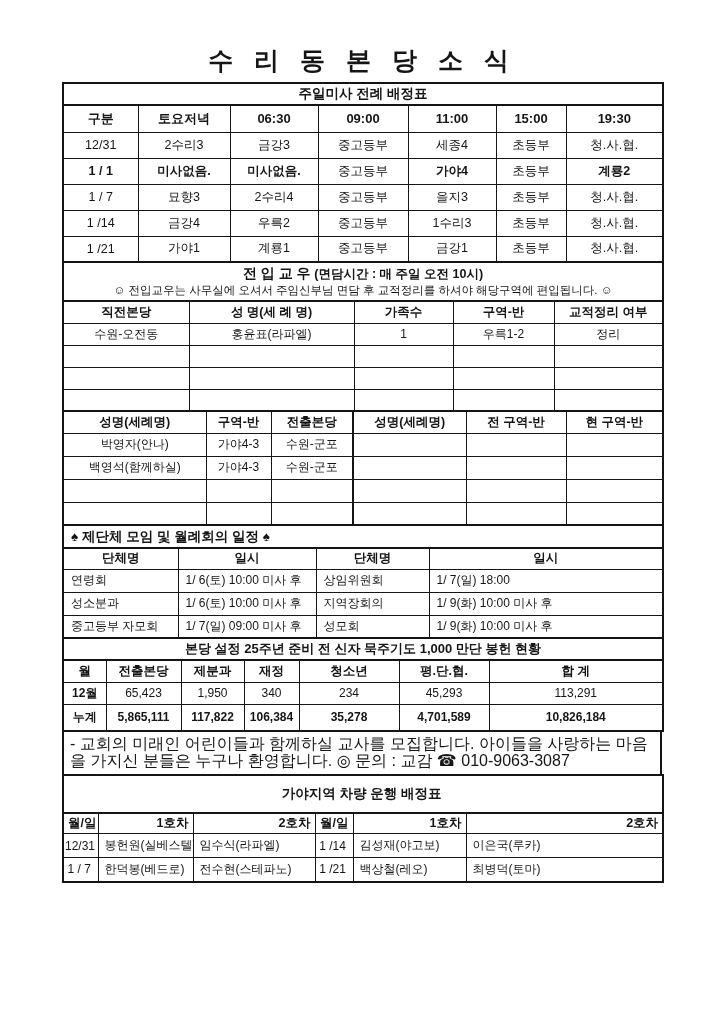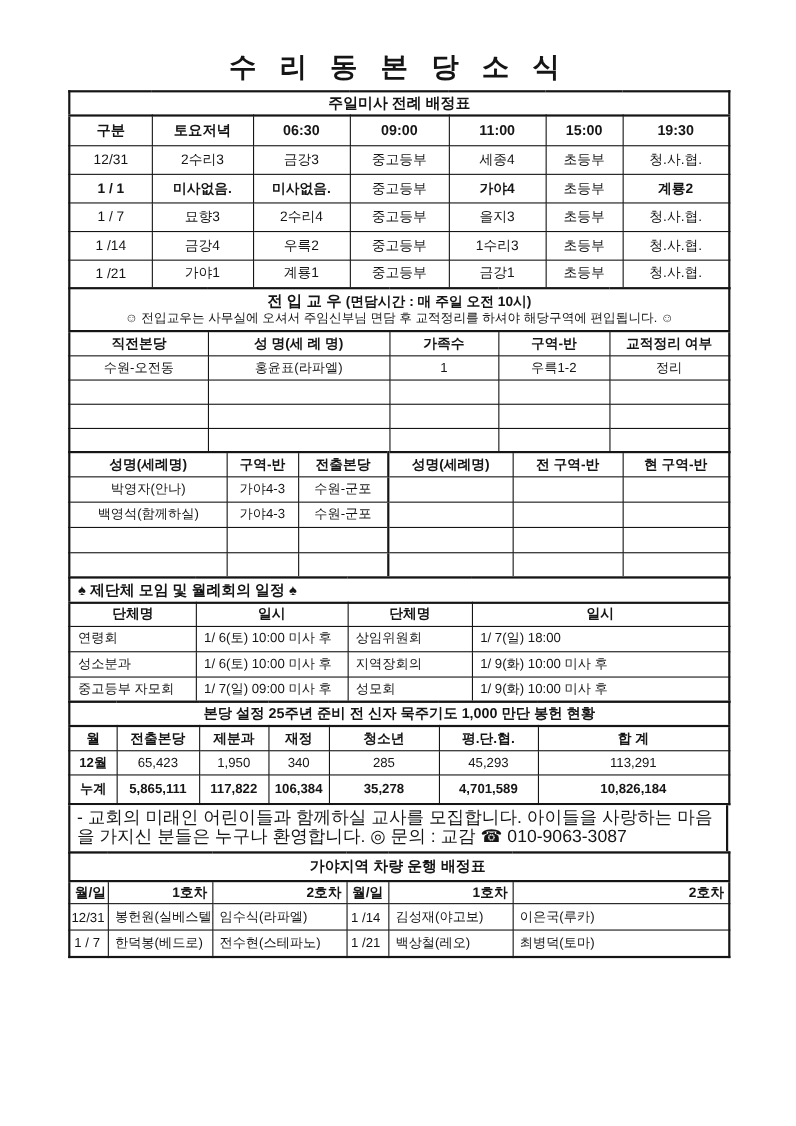--- a/index.html
+++ b/index.html
@@ -37,21 +37,21 @@
   .rosary tr.band td { height:22px; font-size:13px; }
   .rosary tr.head th { height:22px; }
   .rosary td { height:22px; }
   .rosary tr.label-bold td:first-child { font-weight:bold; }
   .rosary tr.bold-row td { font-weight:bold; height:27px; }
   
   .recruit { border:2px solid #151515; border-top:none; margin-top:0; padding:3px 6px 5px 6px; background:#fff; }
   .recruit .r-title { font-weight:bold; font-size:13px; line-height:17px; }
   .recruit .r-body { font-size:16px; line-height:17px; white-space:normal; }
   
-  .shuttle tr.band td { height:26px; }
+  .shuttle tr.band td { height:38px; }
   .shuttle tr.head th { height:20px;text-align:right; }
   .shuttle td { height:24px; text-align:left; padding-left:6px; }
   .shuttle td:nth-child(1), .shuttle td:nth-child(4) { text-align:center; padding-left:1px; }
 </style>
 </head>
 <body>
 
 <div class="page">
 
   <div class="doc-title">수 리 동 본 당 소 식</div>
@@ -293,21 +293,21 @@
           <th>재정</th>
           <th>청소년</th>
           <th>평.단.협.</th>
           <th>합 계</th>
         </tr>
       <tr class="label-bold">
           <td>12월</td>
           <td>65,423</td>
           <td>1,950</td>
           <td>340</td>
-          <td>285</td>
+          <td>234</td>
           <td>45,293</td>
           <td>113,291</td>
         </tr>
       <tr class="bold-row">
           <td>누계</td>
           <td>5,865,111</td>
           <td>117,822</td>
           <td>106,384</td>
           <td>35,278</td>
           <td>4,701,589</td>

